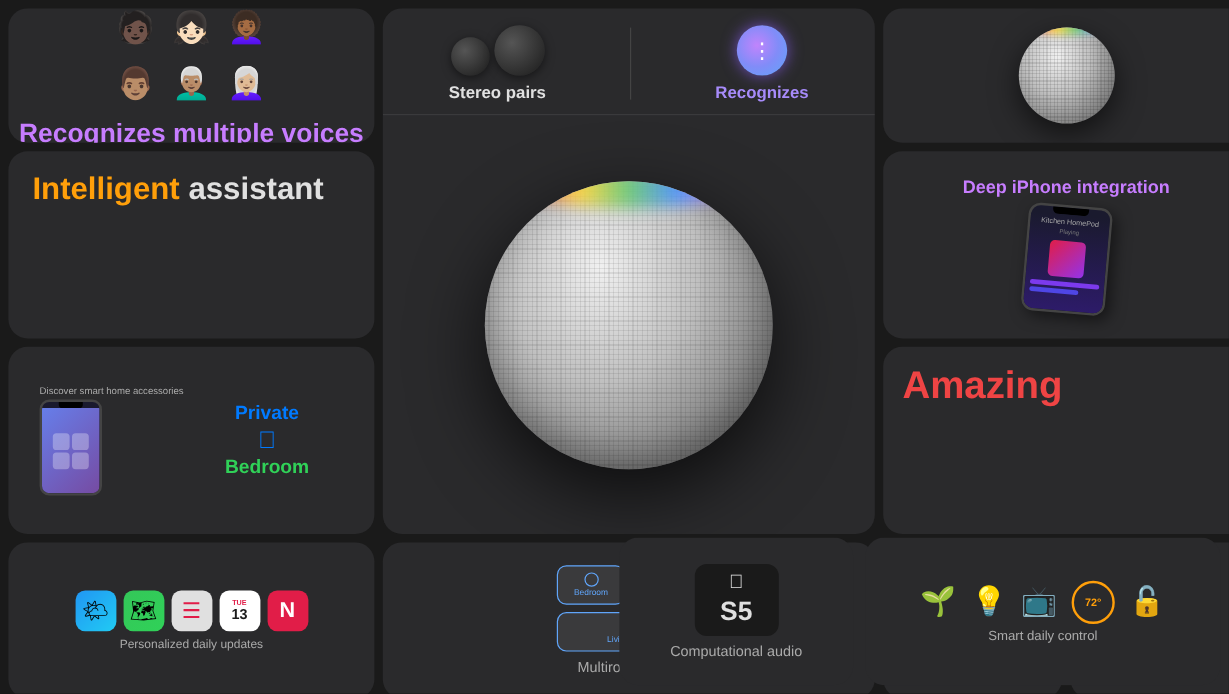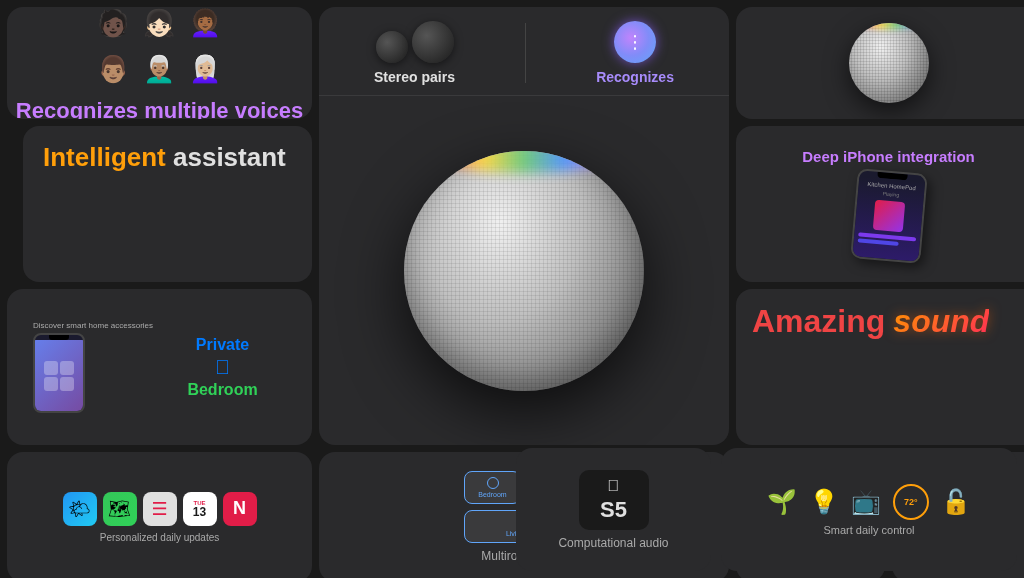--- a/index.html
+++ b/index.html
@@ -400,21 +400,21 @@
       height: 578px;
       grid-template-columns: 305px 410px 305px;
       grid-template-rows: 112px 156px 156px 130px;
       gap: 7px;
       padding: 7px;
       background: #1a1a1a;
     }
 
     .mg-voices { grid-column: 1; grid-row: 1; }
     .mg-topright { grid-column: 3; grid-row: 1; }
-    .mg-intelligent { grid-column: 1; grid-row: 2; margin-left: 16px; }
+    .mg-intelligent { grid-column: 1; grid-row: 2; }
     .mg-homepod { grid-column: 2; grid-row: 1 / 4; }
     .mg-smarthome { grid-column: 1; grid-row: 3; }
     .mg-daily { grid-column: 1; grid-row: 4; }
     .mg-multiroom { grid-column: 2; grid-row: 4; }
 
     
     .mg-right-col-r3 {
       grid-column: 3;
       grid-row: 2 / 4;
       display: flex;
@@ -519,21 +519,20 @@
             <div class="iphone-screen-bar2"></div>
           </div>
         </div>
       </div>
     </div>
 
     <div class="card2" style="flex:1;">
       <div class="amazing-sound-inner">
         <div class="amazing-text">
           <span class="amazing-blue">Amazing</span>
-          <span class="amazing-fire">sound</span>
         </div>
       </div>
     </div>
   </div>
 
   <div class="card2 mg-smarthome">
     <div style="display:flex; width:100%; height:100%; padding:26px; gap:6px; align-items:center;">
 
       <div style="display:flex; flex-direction:column; gap:3px; align-items:flex-start;">
         <span style="font-size:8px; color:#aaa;">Discover smart home accessories</span>

